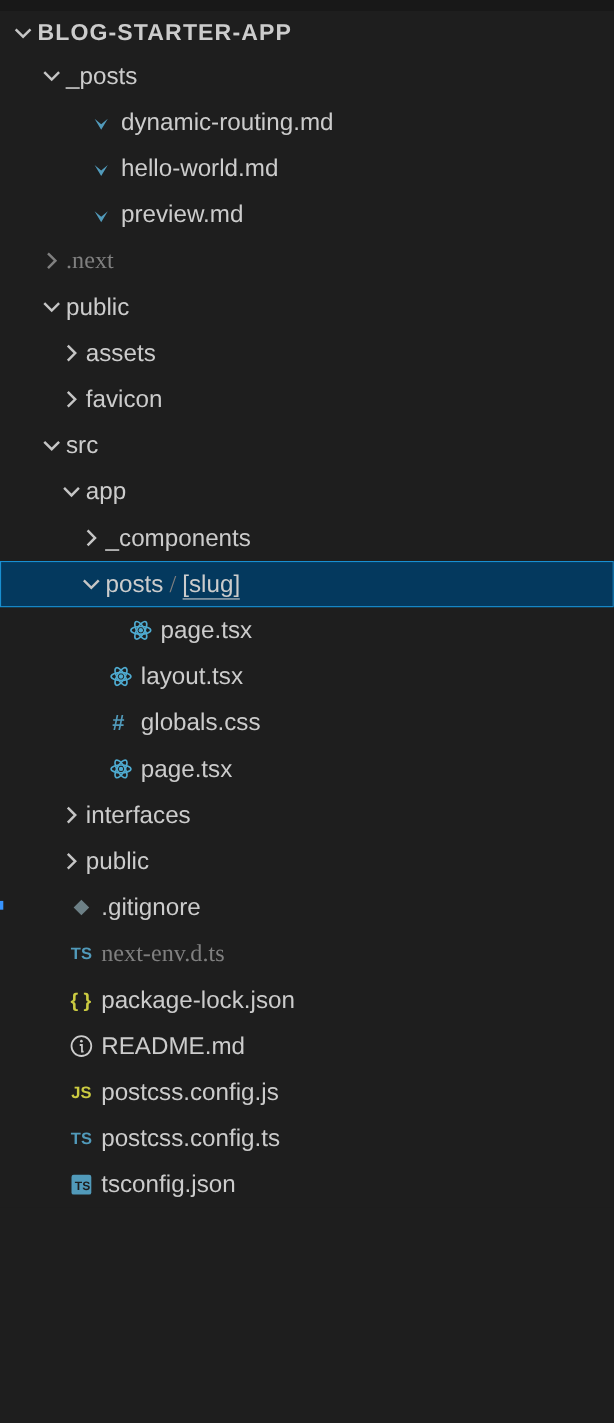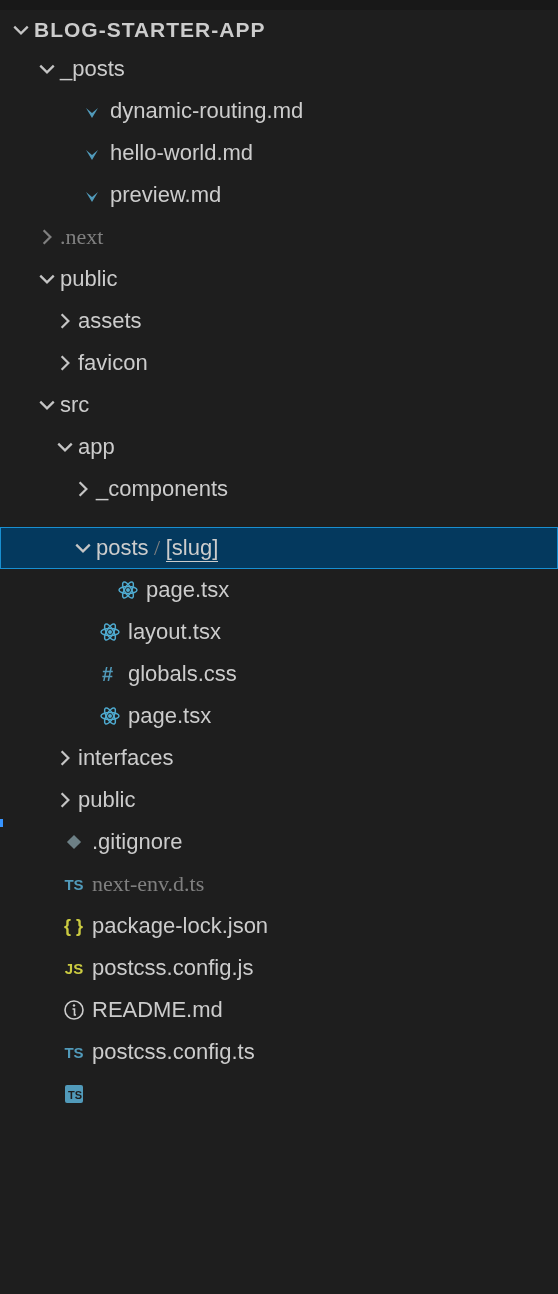--- a/index.html
+++ b/index.html
@@ -41,21 +41,20 @@
     align-items: center;
     height: 42px;
     white-space: nowrap;
     cursor: pointer;
     text-align: center;
   }
   .row.selected {
     background: #04395e;
     outline: 1px solid #188fd1;
     outline-offset: -1px;
-    margin-top: 17px;
   }
   .indent { display:inline-block; }
   .chev {
     width: 26px;
     display: flex;
     align-items: center;
     justify-content: center;
     color: #c5c5c5;
     flex-shrink: 0;
   }
@@ -363,49 +362,50 @@
           <use href="#braces"></use>
         </svg>
       </span>
     <span class="label">package-lock.json</span>
   </div>
 
 
   <div class="row">
     <span class="indent" style="width:34px"></span>
     <span class="spacer-chev"></span>
+    <span class="ficon" style="color:#cccccc">
+        <svg viewBox="0 0 22 22">
+          <use href="#info-circle"></use>
+        </svg>
+      </span>
+    <span class="label">README.md</span>
+  </div>
+
+  <div class="row">
+    <span class="indent" style="width:34px"></span>
+    <span class="spacer-chev"></span>
     <span class="ficon">
         <span style="font-size:15px;font-weight:800;color:#cbcb41">JS</span>
       </span>
     <span class="label">postcss.config.js</span>
-  </div>
-
-  <div class="row">
-    <span class="indent" style="width:34px"></span>
-    <span class="spacer-chev"></span>
-    <span class="ficon" style="color:#cccccc">
-        <svg viewBox="0 0 22 22">
-          <use href="#info-circle"></use>
-        </svg>
-      </span>
-    <span class="label">README.md</span>
   </div>
 
   <div class="row">
     <span class="indent" style="width:34px"></span>
     <span class="spacer-chev"></span>
     <span class="ficon">
         <span style="font-size:15px;font-weight:800;color:#519aba">TS</span>
       </span>
     <span class="label">postcss.config.ts</span>
   </div>
 
   <div class="row">
     <span class="indent" style="width:34px"></span>
     <span class="spacer-chev"></span>
     <span class="ficon">
         <svg viewBox="0 0 22 22" class="c-ts">
           <use href="#ts-box"></use>
         </svg>
       </span>
+    <span class="label">tsconfig.json</span>
   </div>
 
 </div>
 
 </body></html>

